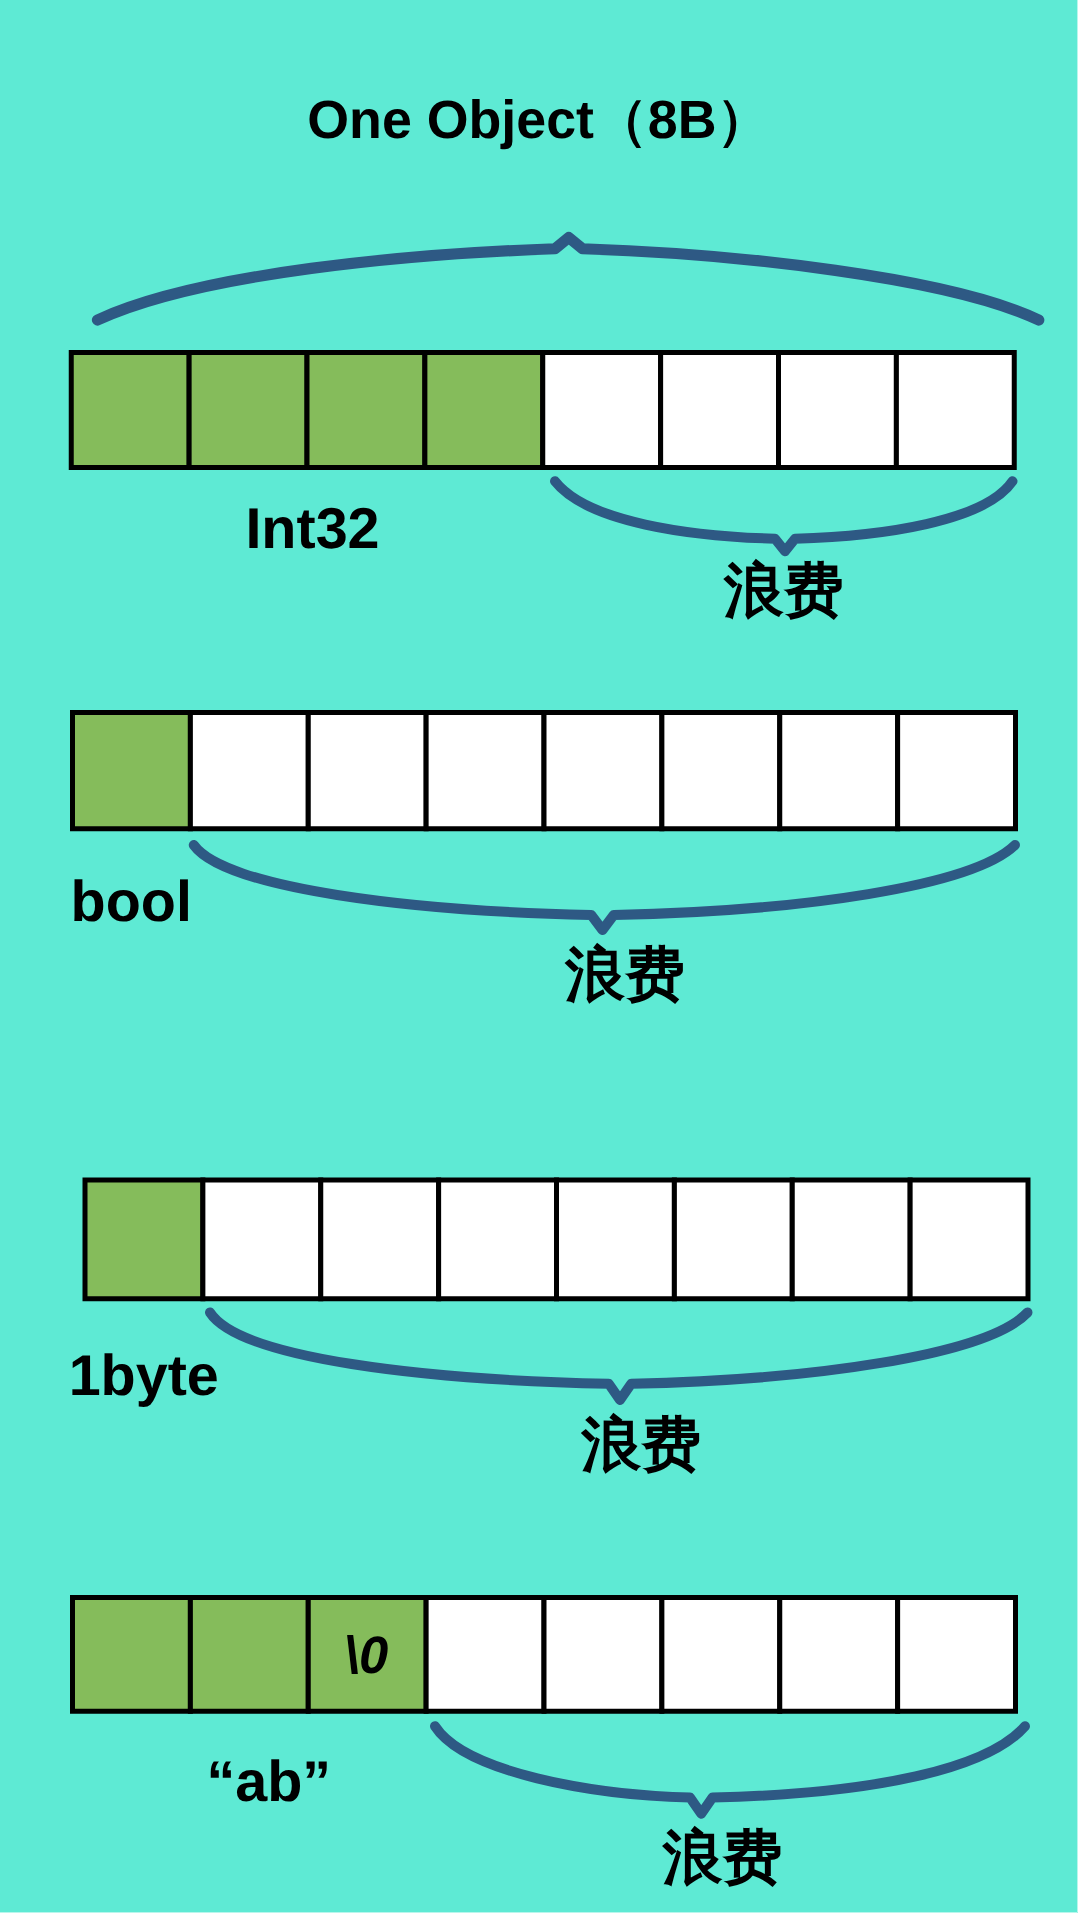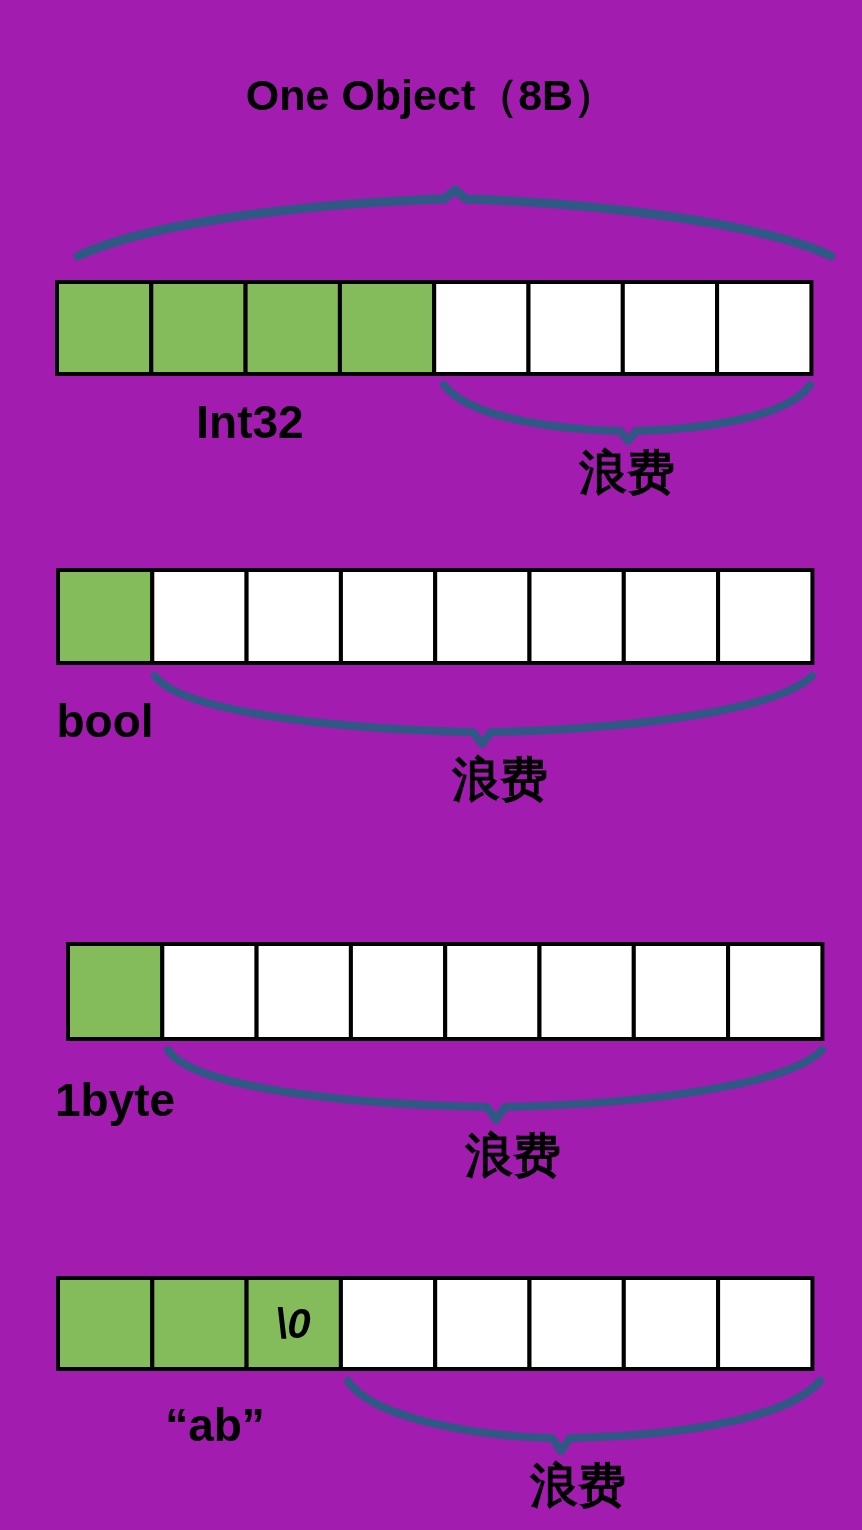--- a/index.html
+++ b/index.html
@@ -10,21 +10,21 @@
   body {
     width: 862px;
     height: 1530px;
     font-family: "Liberation Sans", "DejaVu Sans", sans-serif;
     overflow: hidden;
   }
   #diagram-root {
     position: relative;
     width: 862px;
     height: 1530px;
-    background: #a21caf;
+    background: #5eead4;
   }
   svg#diagram-svg {
     position: absolute;
     top: 0;
     left: 0;
     width: 862px;
     height: 1530px;
     display: block;
   }
   .cell-rect {

